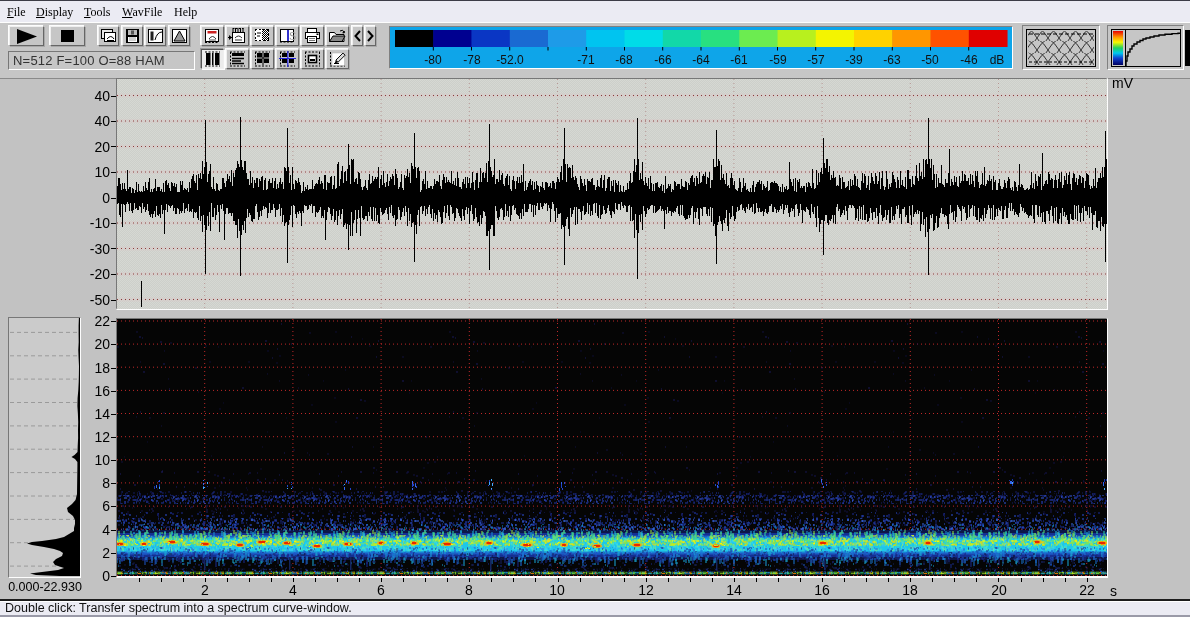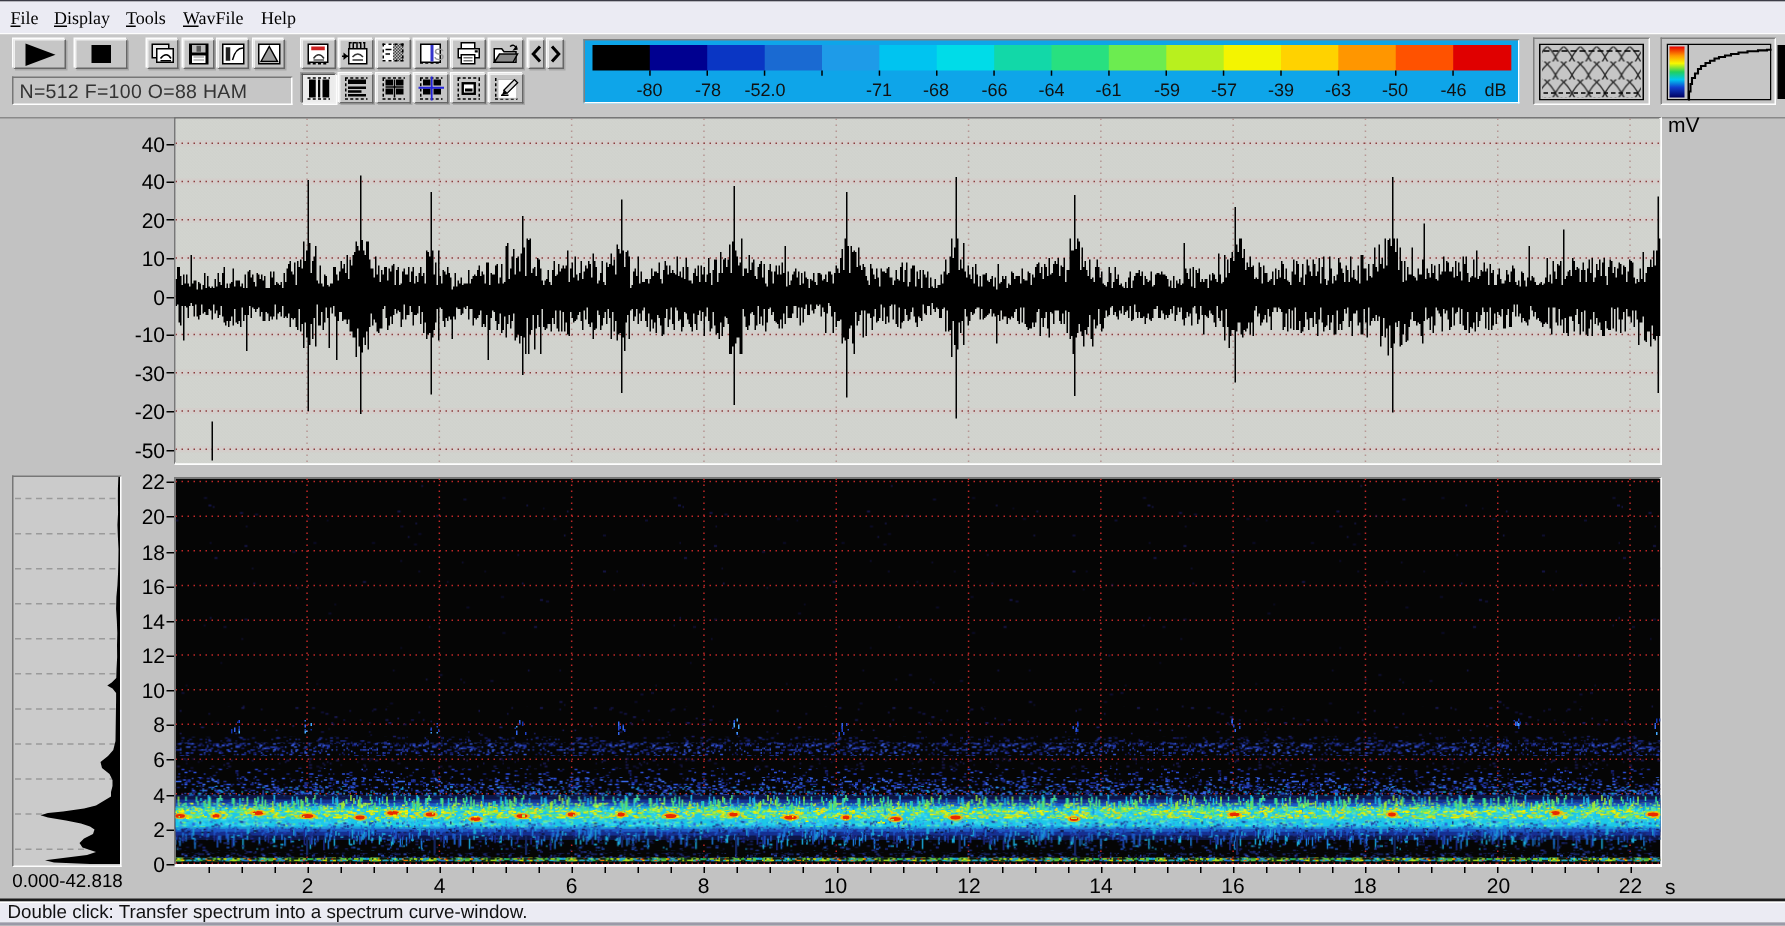--- a/index.html
+++ b/index.html
@@ -921,18 +921,18 @@
         <line x1="1" y1="131.2" x2="70" y2="131.2"></line>
         <line x1="1" y1="154.6" x2="70" y2="154.6"></line>
         <line x1="1" y1="178.0" x2="70" y2="178.0"></line>
         <line x1="1" y1="201.4" x2="70" y2="201.4"></line>
         <line x1="1" y1="224.7" x2="70" y2="224.7"></line>
         <line x1="1" y1="248.1" x2="70" y2="248.1"></line>
       </g>
       <polygon points="71.0,0.0 69.9,0.0 69.6,8.0 69.6,16.0 69.7,24.0 69.3,32.0 69.6,40.0 70.0,48.0 69.9,56.0 69.7,64.0 69.3,72.0 68.6,80.0 68.4,88.0 68.9,96.0 69.2,104.0 69.0,112.0 69.1,120.0 68.7,128.0 68.5,134.0 65.5,137.0 62.5,139.0 66.0,141.0 68.4,144.0 68.4,148.0 68.0,176.0 66.5,182.0 63.0,186.0 58.0,190.0 59.0,194.0 64.0,198.0 66.0,202.0 66.0,206.0 65.0,210.0 65.0,213.0 60.0,216.0 55.0,219.0 47.0,221.0 33.0,223.0 23.0,224.0 18.0,225.5 23.0,227.0 35.0,229.0 45.0,231.0 51.0,233.0 54.0,235.0 53.0,238.0 47.0,241.0 44.0,244.0 46.0,247.0 55.0,250.0 49.0,252.0 33.0,254.0 21.0,255.5 27.0,257.0 51.0,258.0 71.0,258.0" fill="#000"></polygon>
     </svg>
 </div>
-<div class="abs" style="left:2px;top:580px;width:86px;text-align:center;font-size:12.5px">0.000-42.818</div>
+<div class="abs" style="left:2px;top:580px;width:86px;text-align:center;font-size:12.5px">0.000-22.930</div>
 
 <div class="abs" style="left:0;top:599px;width:1190px;height:2px;background:#1c1c1c"></div>
 <div class="abs" style="left:0;top:601px;width:1190px;height:1px;background:#fff"></div>
 <div class="abs" style="left:0;top:602px;width:1190px;height:13px;background:#ebebf3;font-size:12.5px;color:#111;padding-left:5px;line-height:13px">Double click: Transfer spectrum into a spectrum curve-window.</div>
 <div class="abs" style="left:0;top:615px;width:1190px;height:2px;background:#9a9aa8"></div>
 
 </body></html>

